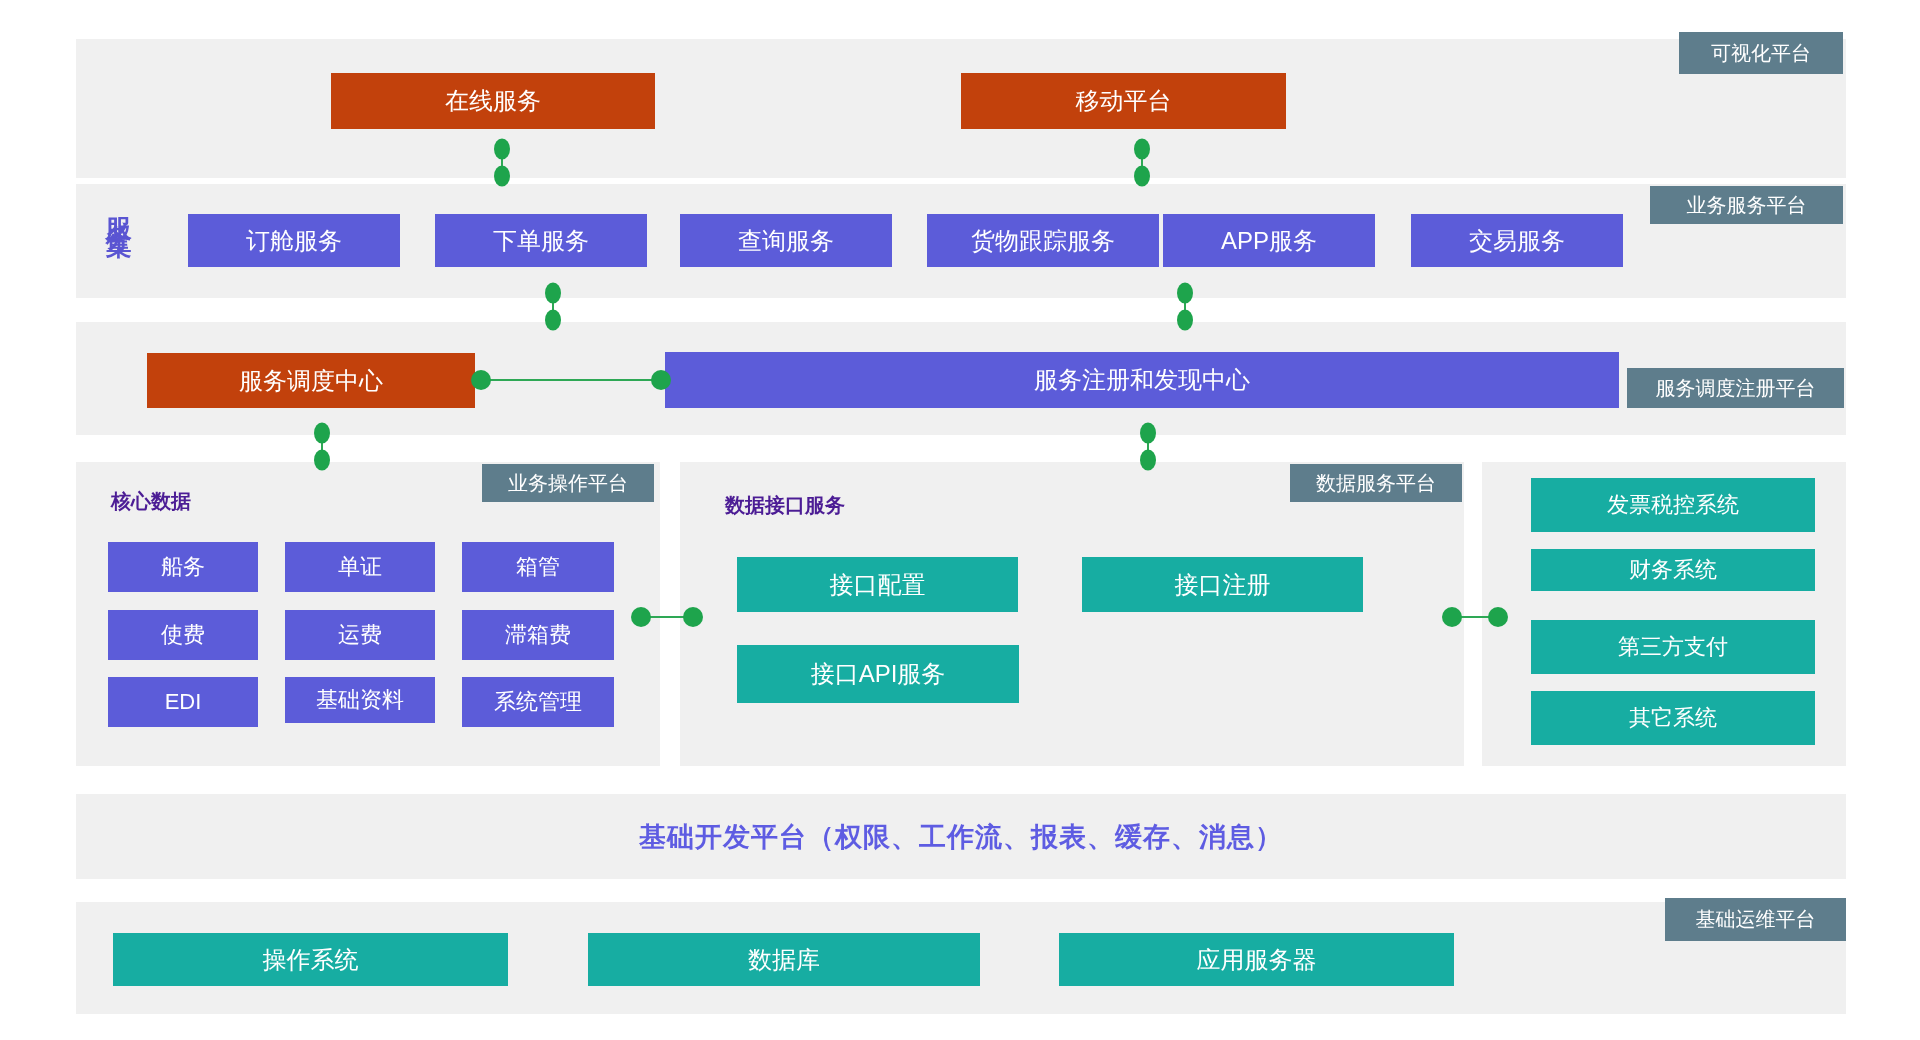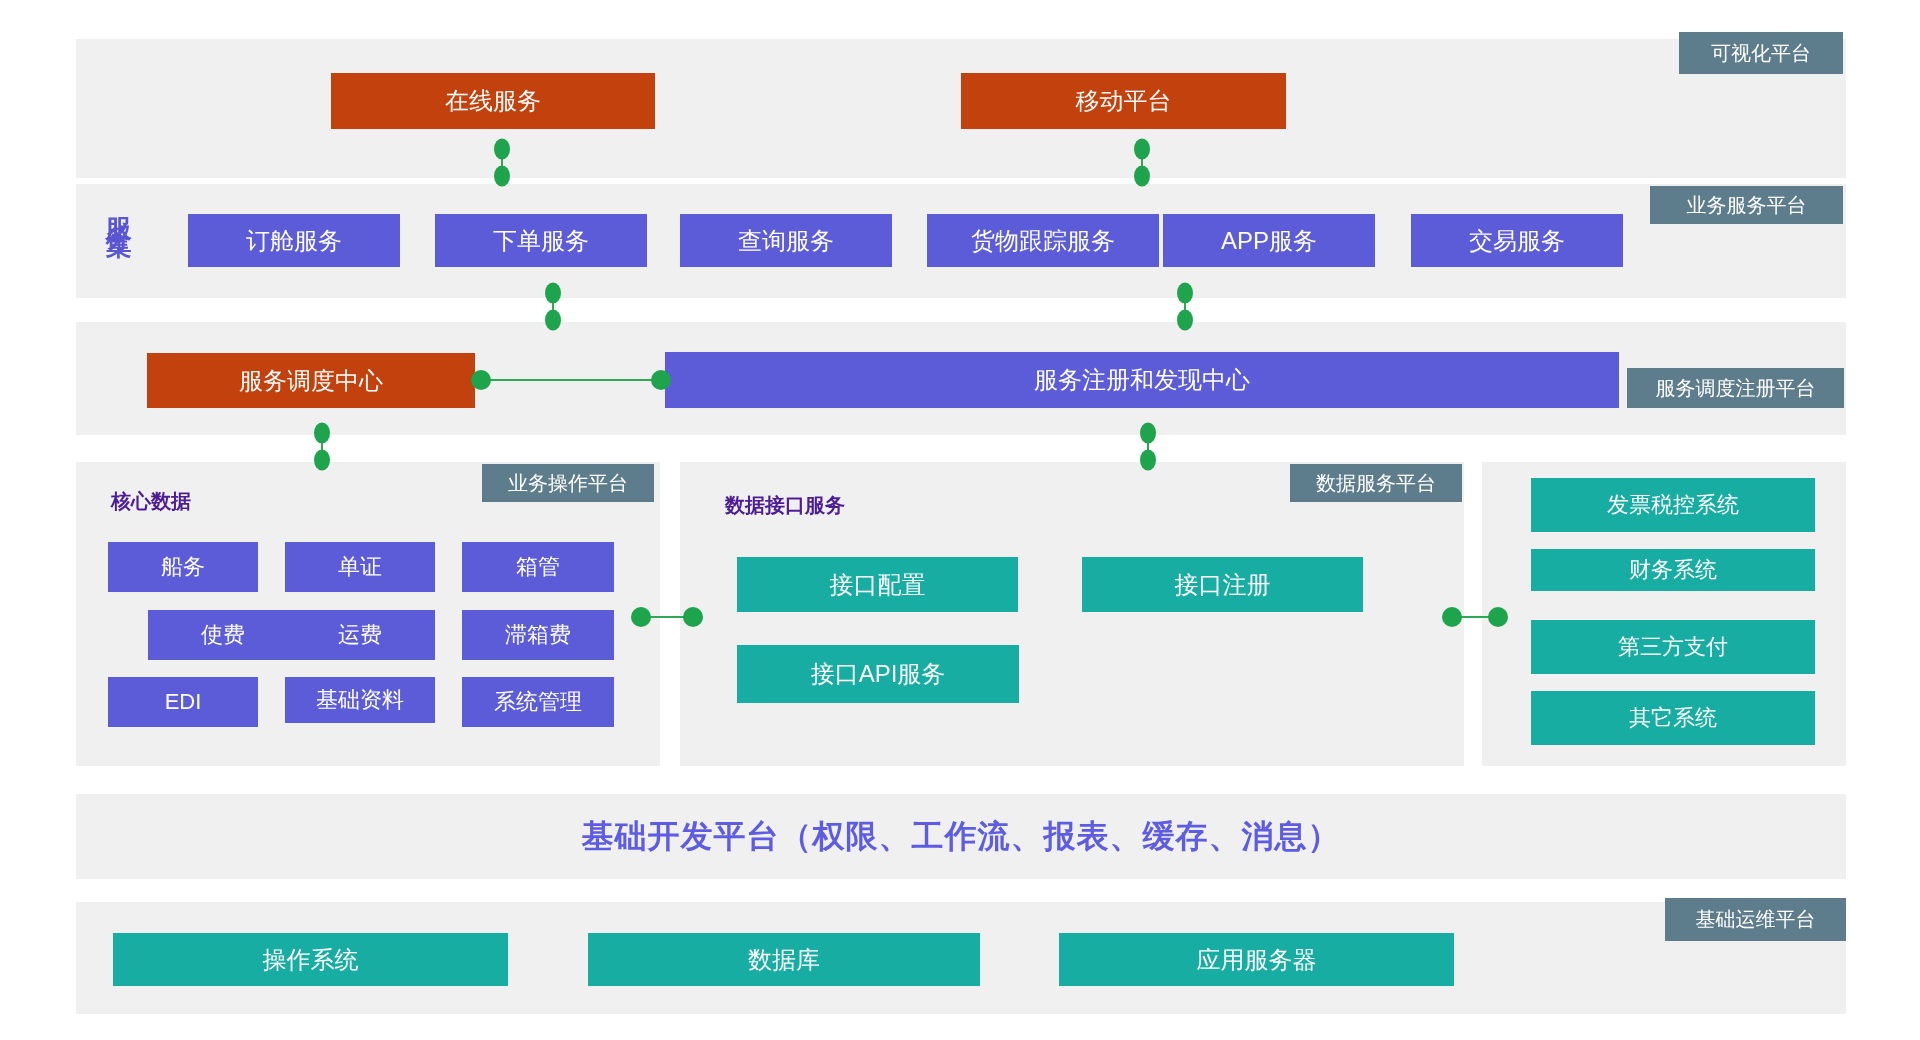--- a/index.html
+++ b/index.html
@@ -30,21 +30,21 @@
     display:flex;align-items:center;justify-content:center;white-space:nowrap;
   }
   .panel-title{
     position:absolute;color:#4c1d95;font-size:20px;font-weight:bold;white-space:nowrap;
   }
   .side-label{
     position:absolute;left:30px;top:12px;color:#5a55d2;font-size:26px;font-weight:bold;
     writing-mode:vertical-lr;text-orientation:upright;letter-spacing:8px;line-height:26px;
   }
   .dev-text{
-    color:#5e5ce2;font-size:32px;font-weight:bold;letter-spacing:1px;white-space:nowrap;
+    color:#5e5ce2;font-size:27px;font-weight:bold;letter-spacing:1px;white-space:nowrap;
   }
   svg.overlay{position:absolute;left:0;top:0;pointer-events:none;}
 </style>
 </head>
 <body>
 
 <div class="stage">
 
   <div class="band band1">
     <div class="node blue" style="left:255px;top:34px;width:324px;height:56px;">在线服务</div>
@@ -68,21 +68,21 @@
     <div class="node purple" style="left:589px;top:30px;width:954px;height:56px;">服务注册和发现中心</div>
     <div class="tag" style="right:2px;top:2px;width:217px;height:40px;margin-top:44px;">服务调度注册平台</div>
   </div>
 
   <div class="panel panel-left">
     <div class="panel-title" style="left:35px;top:26px;">核心数据</div>
     <div class="tag" style="right:6px;top:2px;width:172px;height:38px;">业务操作平台</div>
     <div class="node purple small" style="left:32px;top:80px;width:150px;height:50px;">船务</div>
     <div class="node purple small" style="left:209px;top:80px;width:150px;height:50px;">单证</div>
     <div class="node purple small" style="left:386px;top:80px;width:152px;height:50px;">箱管</div>
-    <div class="node purple small" style="left:32px;top:148px;width:150px;height:50px;margin-left:40px;">使费</div>
+    <div class="node purple small" style="left:32px;top:148px;width:150px;height:50px;">使费</div>
     <div class="node purple small" style="left:209px;top:148px;width:150px;height:50px;">运费</div>
     <div class="node purple small" style="left:386px;top:148px;width:152px;height:50px;">滞箱费</div>
     <div class="node purple small" style="left:32px;top:215px;width:150px;height:50px;">EDI</div>
     <div class="node purple small" style="left:209px;top:215px;width:150px;height:46px;">基础资料</div>
     <div class="node purple small" style="left:386px;top:215px;width:152px;height:50px;">系统管理</div>
   </div>
 
   <div class="panel panel-mid">
     <div class="panel-title" style="left:45px;top:30px;">数据接口服务</div>
     <div class="tag" style="right:2px;top:2px;width:172px;height:38px;">数据服务平台</div>

